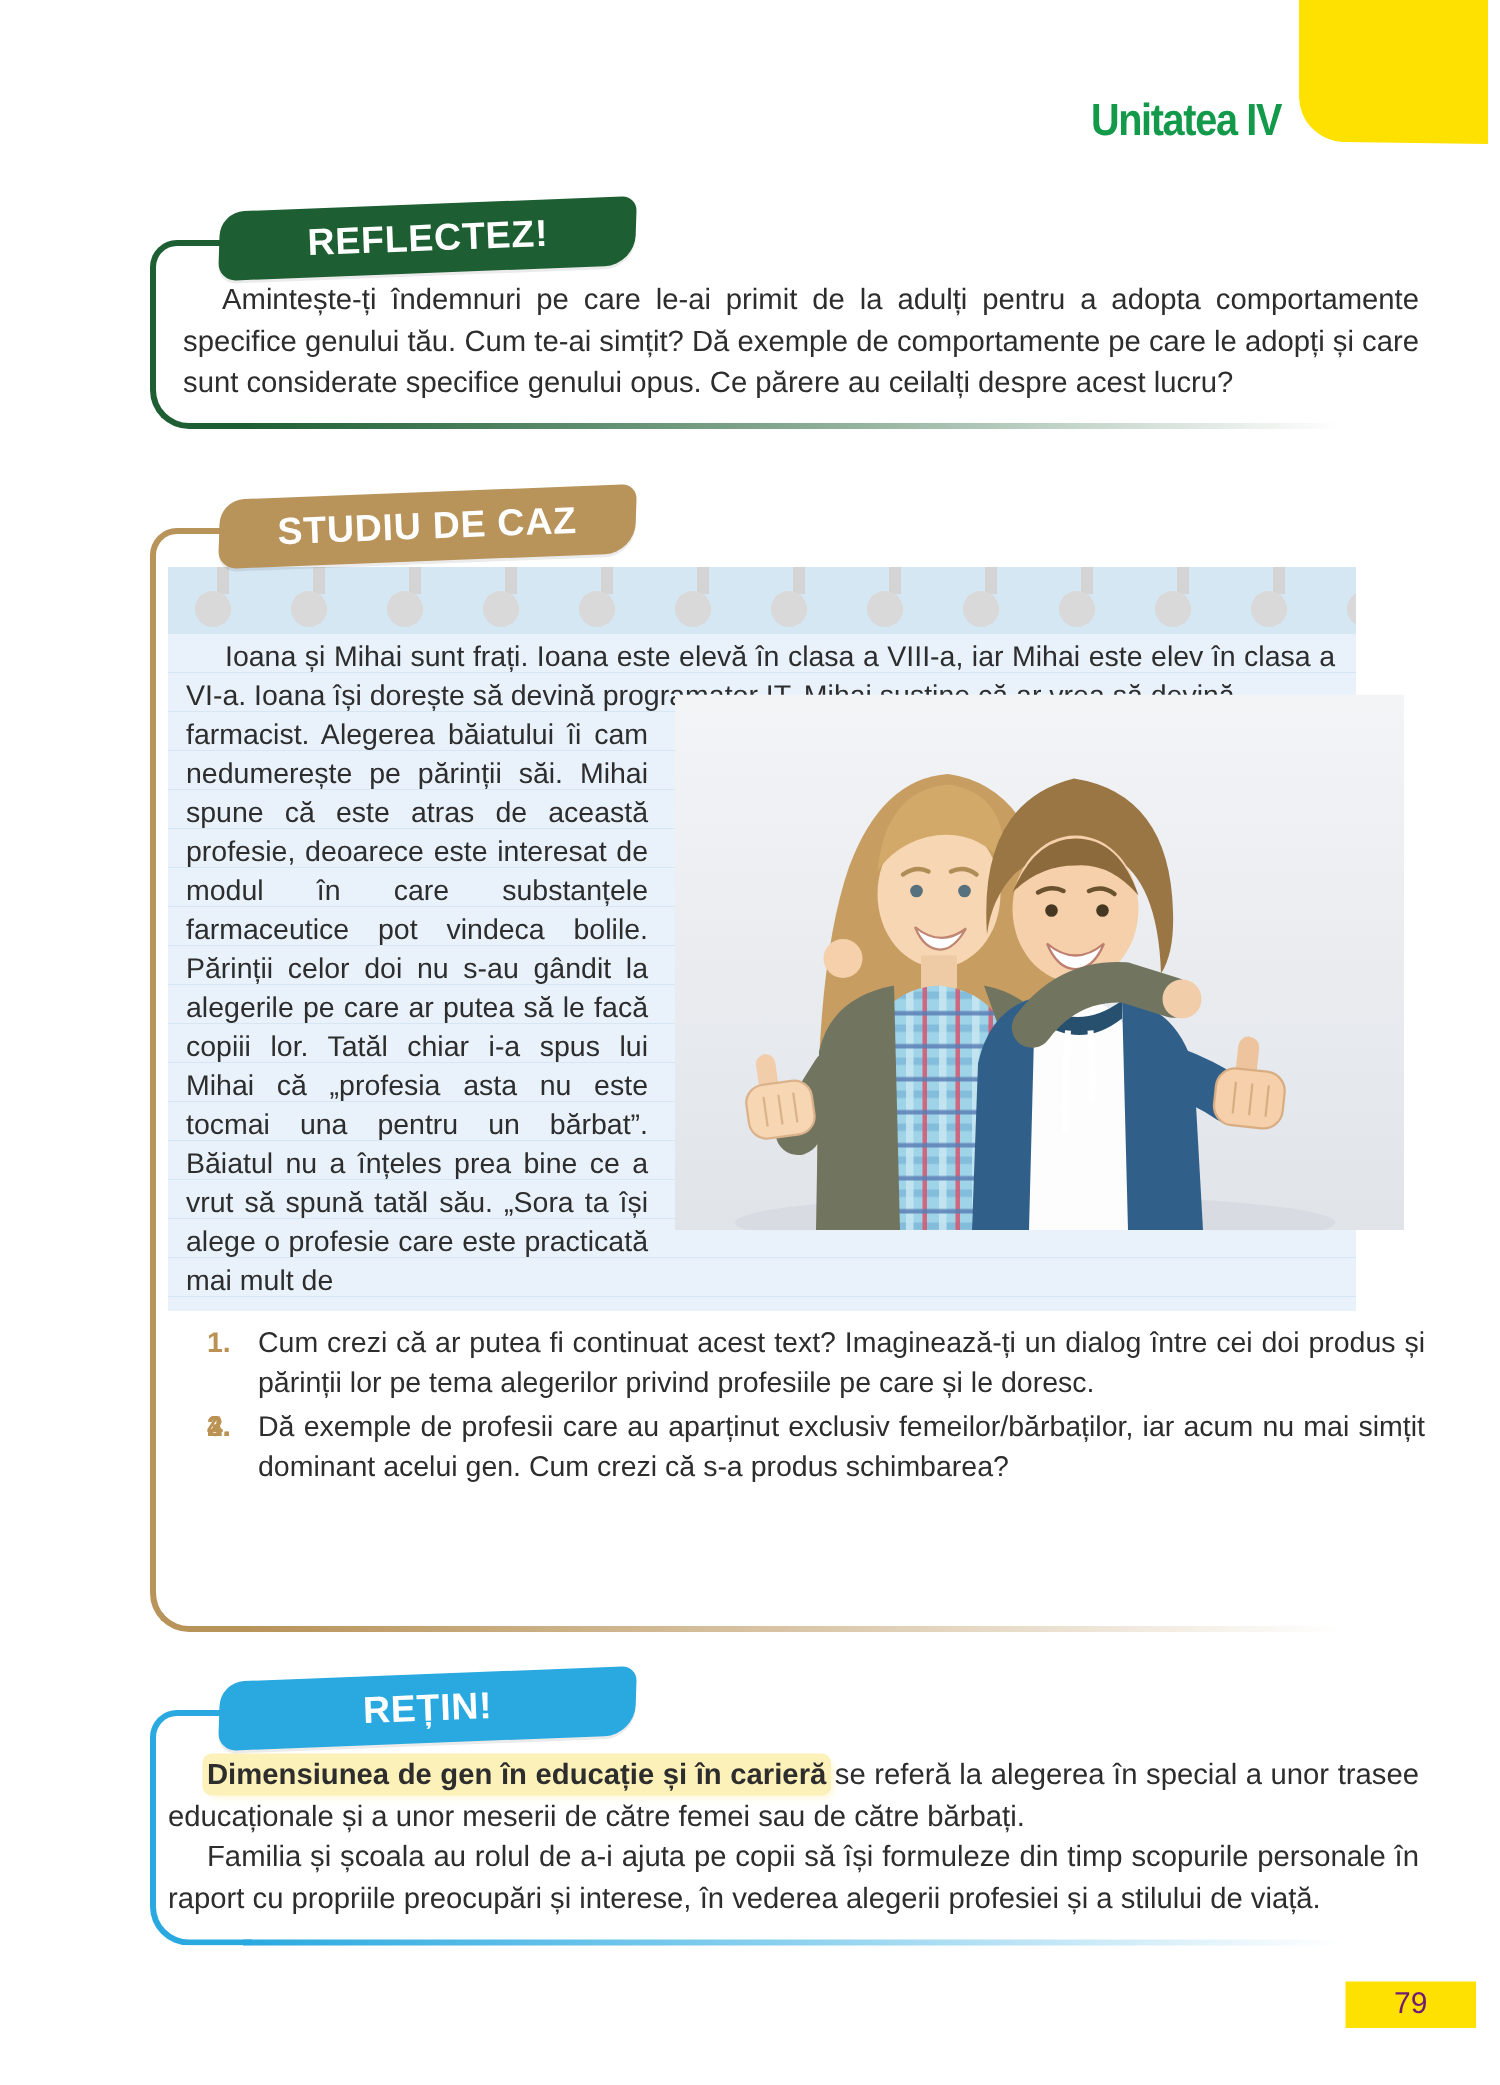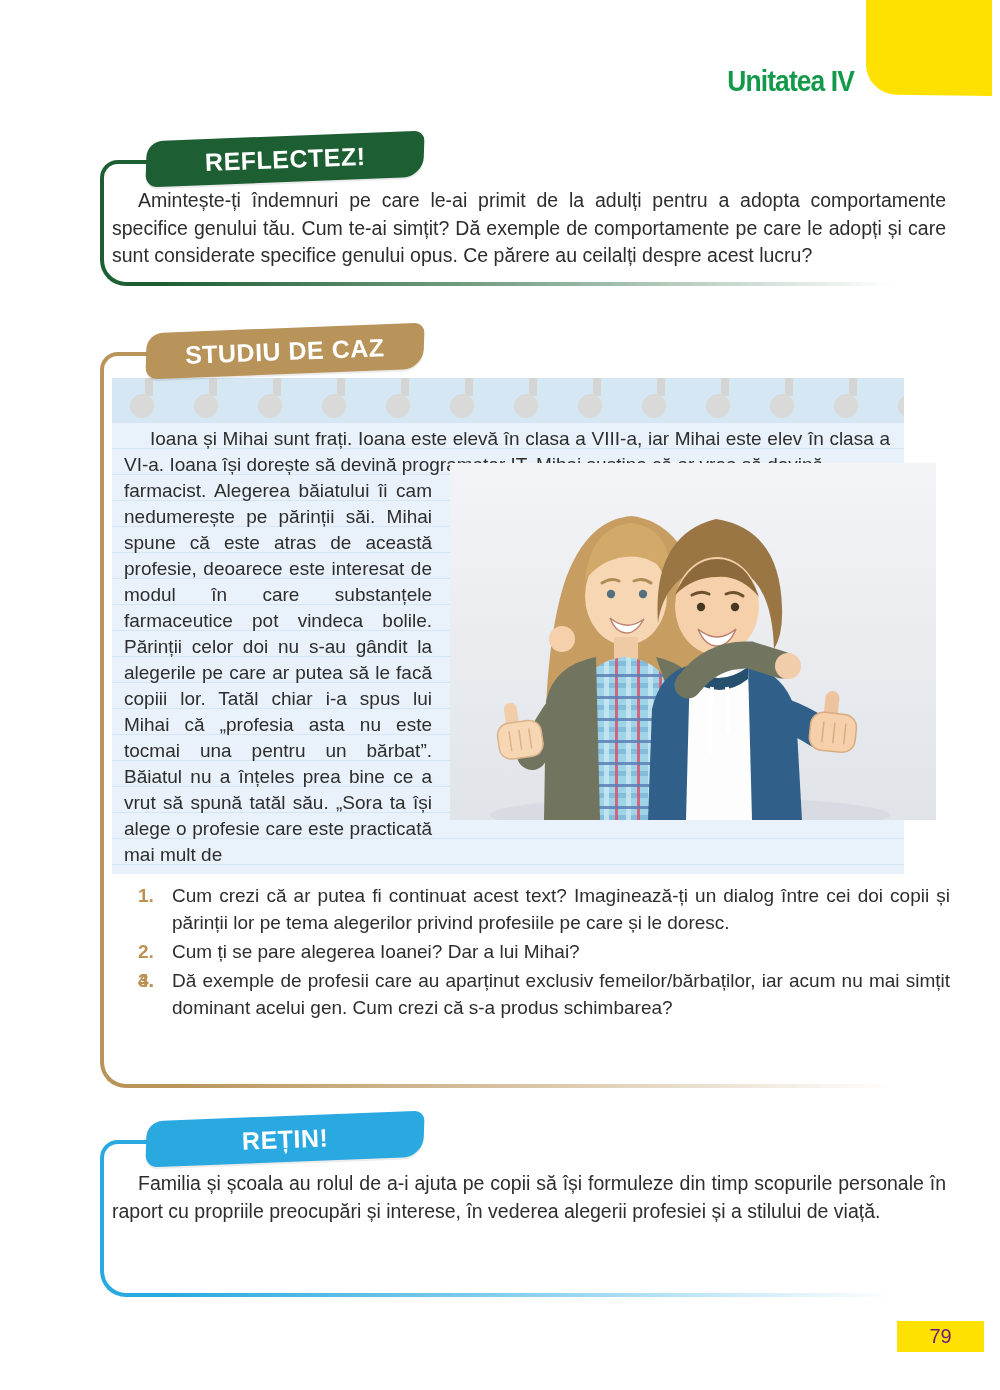--- a/index.html
+++ b/index.html
@@ -49,21 +49,21 @@
   .banner-tan{background:#b8935a;}
   .banner-blue{background:#29a9e0;}
 
   .body-text{
     margin:0;font-size:19.5px;line-height:27.5px;text-align:justify;
   }
   .indent{text-indent:26px;}
 
   
   .sec-reflectez{top:160px;height:126px;}
-  .sec-reflectez .body-text{padding:27px 16px 0 12px;}
+  .sec-reflectez .body-text{padding:27px 16px 0 22px;}
 
   
   .sec-studiu{top:352px;height:736px;}
   .paper{
     position:absolute;left:12px;top:26px;width:792px;height:496px;
     background:#e9f2fa;z-index:1;
   }
   .spiral{
     height:44px;background-color:#d5e7f3;
     background-image:
@@ -201,45 +201,45 @@
       <g transform="translate(362,248) rotate(6)">
         <rect x="12" y="-22" width="14" height="30" rx="7" fill="#eec49e"></rect>
         <rect x="0" y="0" width="46" height="38" rx="13" fill="#f5d0ab" stroke="#d9ad82" stroke-width="1.5"></rect>
         <path d="M13 9 v21 M24 9 v21 M35 9 v21" stroke="#d9ad82" stroke-width="1.5"></path>
       </g>
     </svg>
 
     <div class="questions">
       <div class="q">
         <span class="qnum">1.</span>
-        <span class="qtext">Cum crezi că ar putea fi continuat acest text? Imaginează-ți un dialog între cei doi copii și părinții lor pe tema alegerilor privind profesiile pe care și le doresc.</span>
+        <span class="qtext">Cum crezi că ar putea fi continuat acest text? Imaginează-ți un dialog între cei doi produs și părinții lor pe tema alegerilor privind profesiile pe care și le doresc.</span>
       </div>
       <div class="q">
         <span class="qnum">2.</span>
-        <span class="qtext">Cum ți se pare alegerea Ioanei? Dar a lui Mihai?</span>
       </div>
       <div class="q">
         <span class="qnum">3.</span>
       </div>
       <div class="q">
         <span class="qnum">4.</span>
         <span class="qtext">Dă exemple de profesii care au aparținut exclusiv femeilor/bărbaților, iar acum nu mai simțit dominant acelui gen. Cum crezi că s-a produs schimbarea?</span>
       </div>
     </div>
   </section>
 
   <section class="sec sec-retin">
     <div class="frame frame-blue">
       <div class="corner"></div>
       <div class="bline"></div>
     </div>
     <div class="banner banner-blue">
       <span class="banner-text">REȚIN!</span>
     </div>
     <div class="retin-body">
+      <p class="body-text indent"><span class="term-highlight">Dimensiunea de gen în educație și în carieră</span><span> se referă la alegerea în special a unor trasee educaționale și a unor meserii de către femei sau de către bărbați.</span></p>
       <p class="body-text indent">Familia și școala au rolul de a-i ajuta pe copii să își formuleze din timp scopurile personale în raport cu propriile preocupări și interese, în vederea alegerii profesiei și a stilului de viață.</p>
     </div>
   </section>
 
   <div class="page-number">
     <span>79</span>
   </div>
 
 </div>
 

